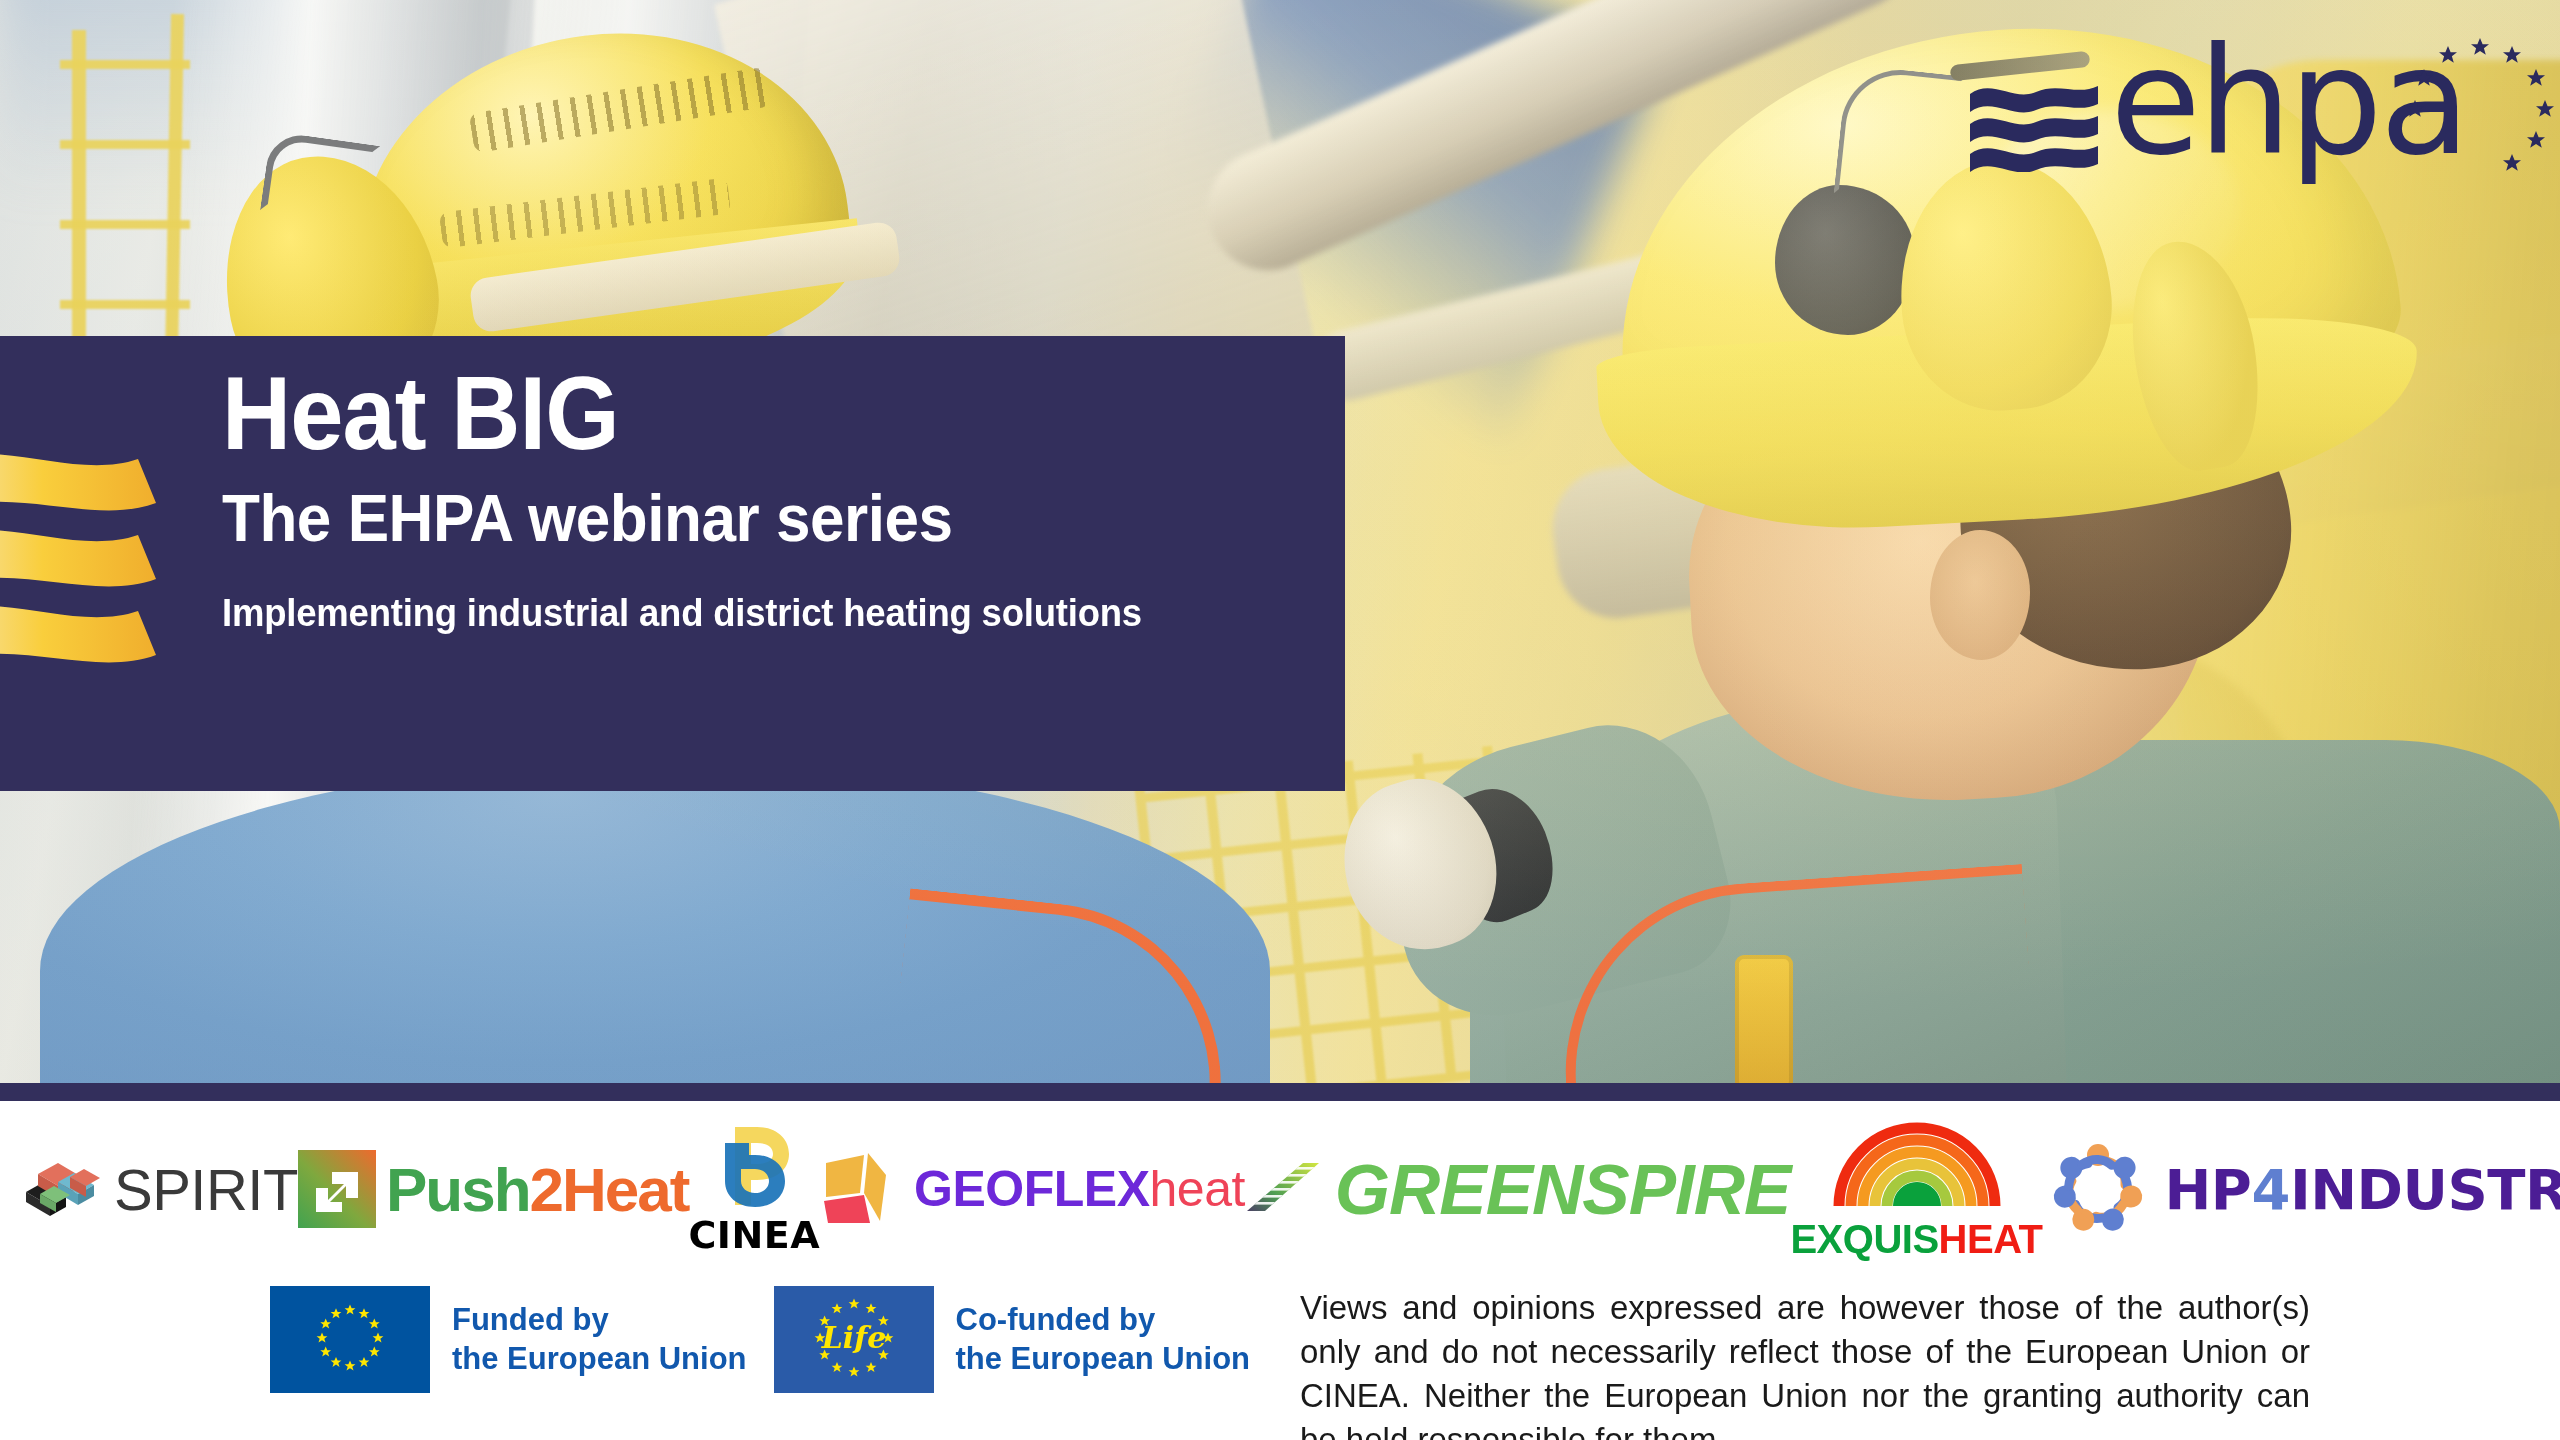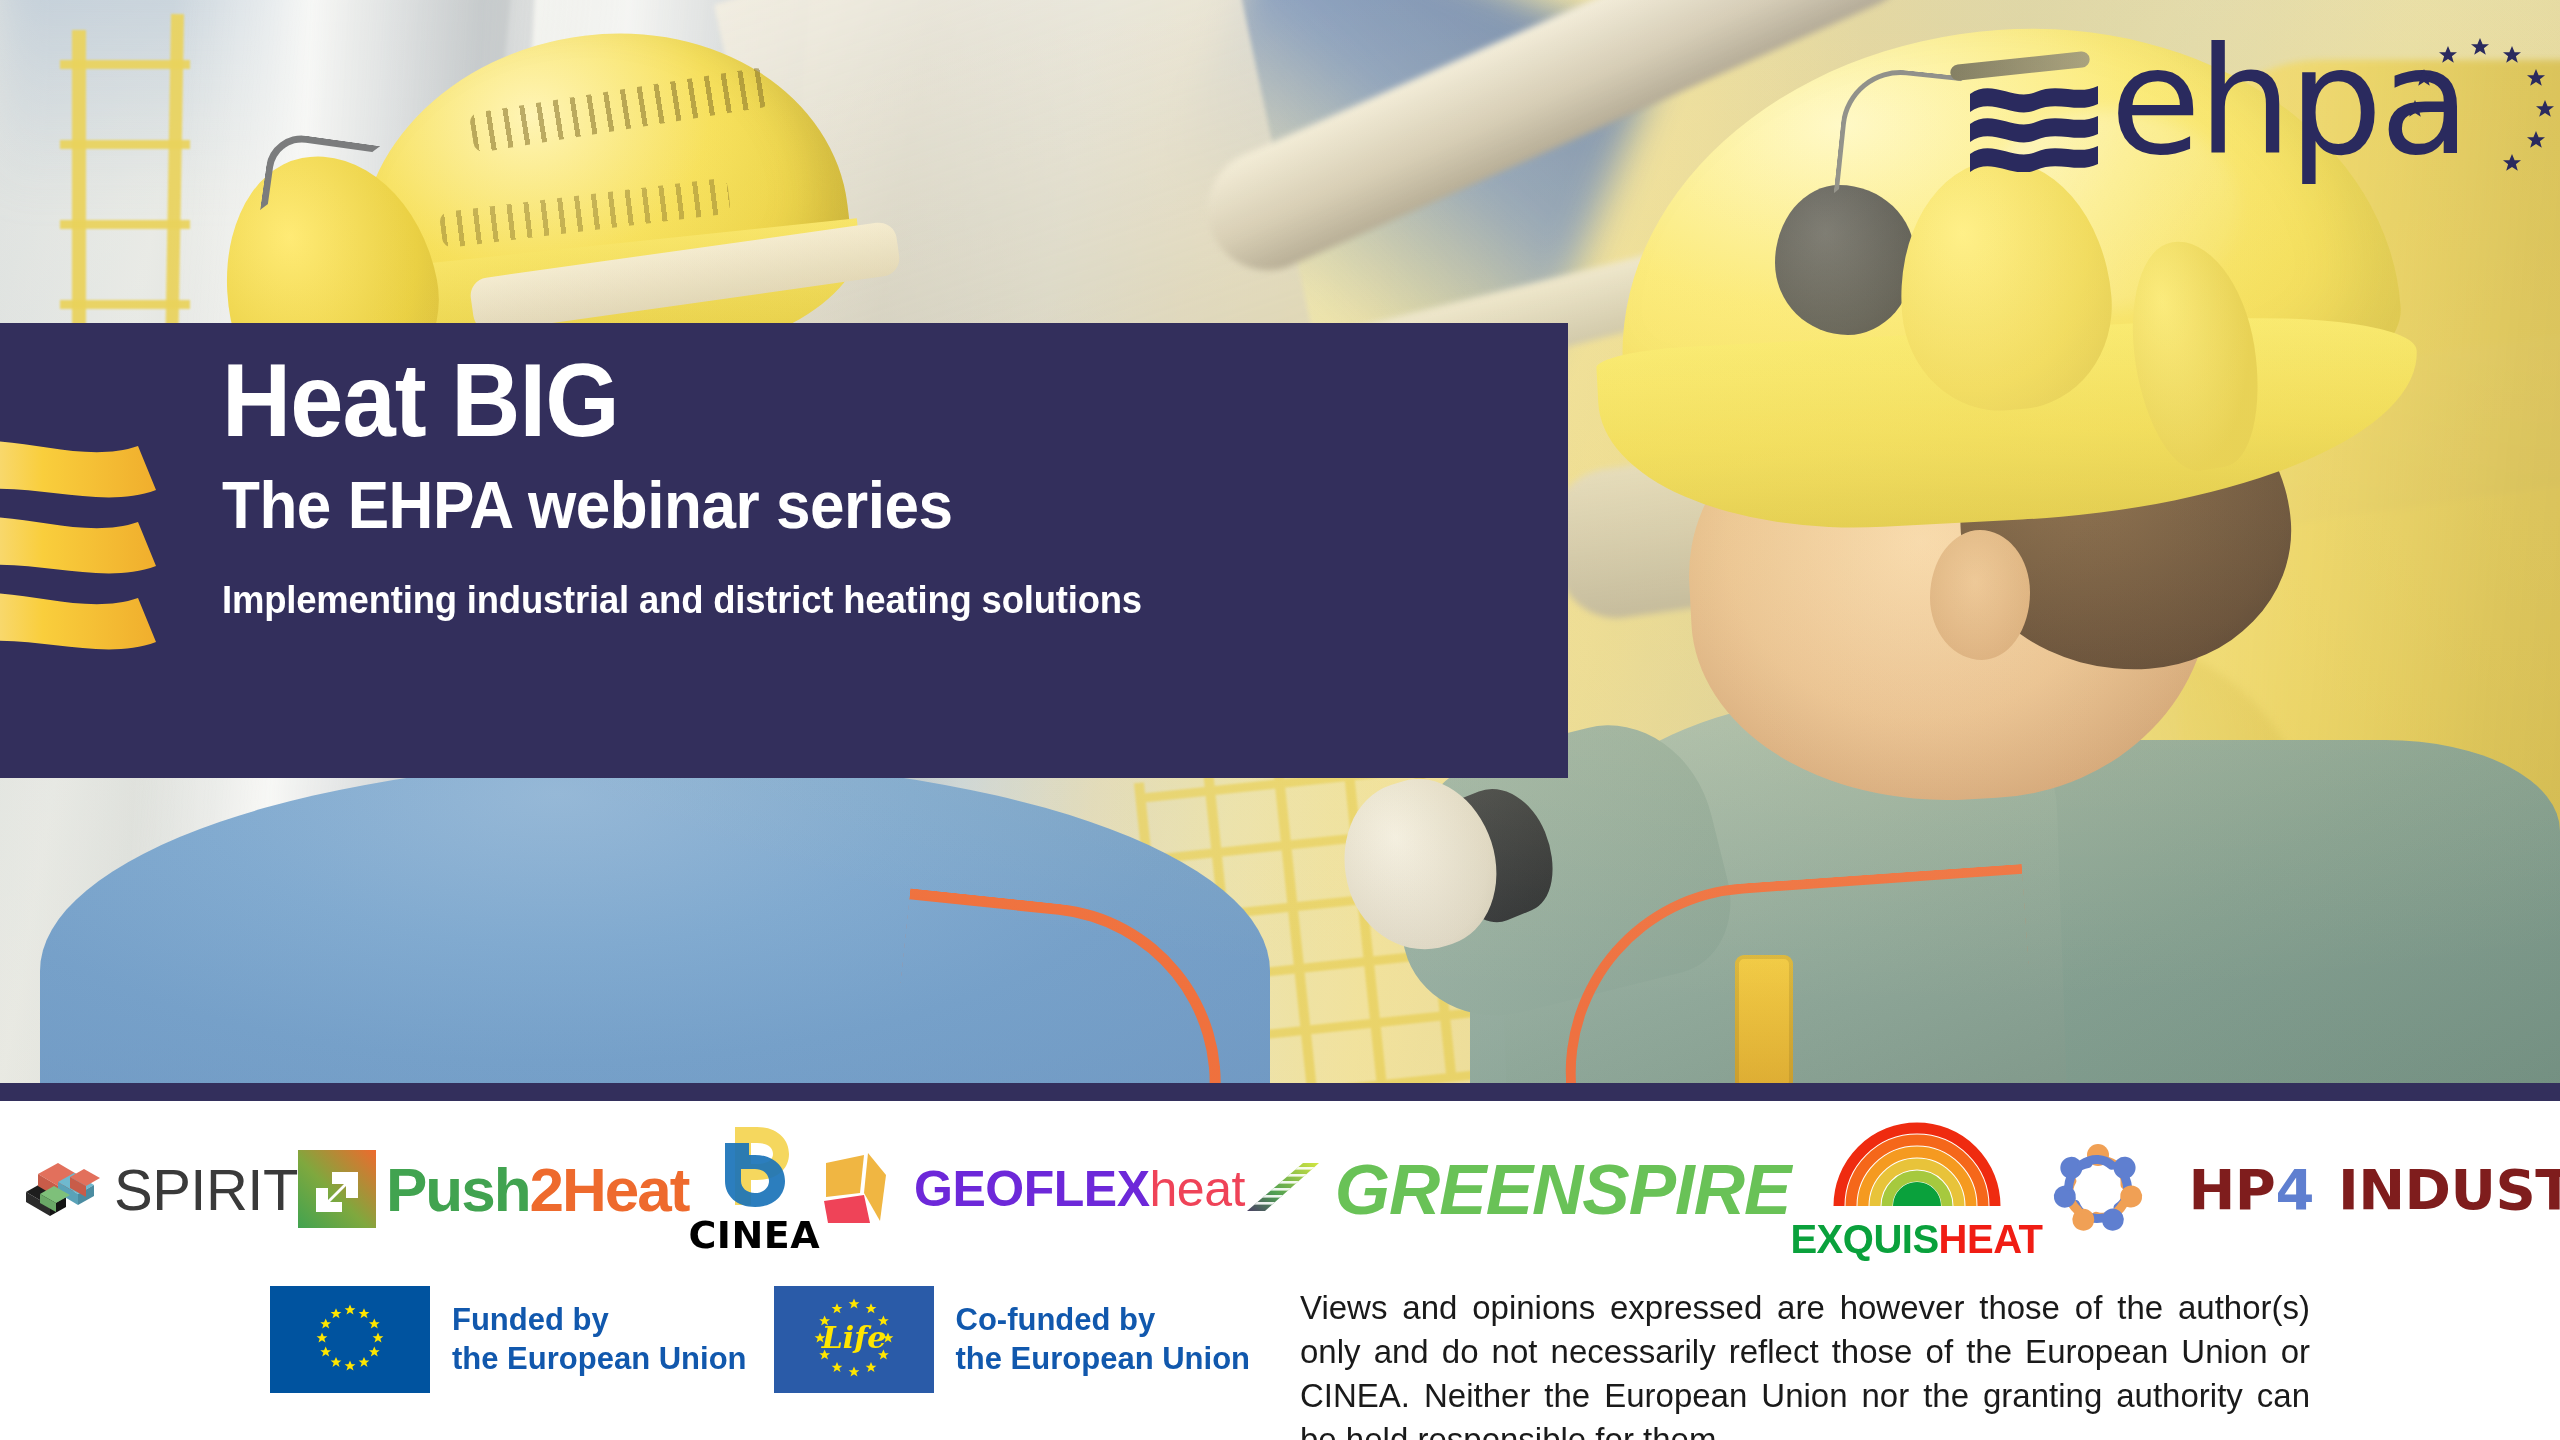--- a/index.html
+++ b/index.html
@@ -365,22 +365,22 @@
     color: #2a2a5e;
     letter-spacing: -3px;
     line-height: 1;
     font-family: "DejaVu Sans", sans-serif;
   }
   .ehpa-stars { position: absolute; left: 430px; top: 2px; }
 
   
   .title-panel {
     position: absolute;
-    left: 0; top: 323px;
-    width: 1568px; height: 455px;
+    left: 0; top: 336px;
+    width: 1345px; height: 455px;
     background: #332f5c;
   }
   .wave-mark {
     position: absolute;
     left: -10px; top: 115px;
     width: 190px; height: 230px;
   }
   .title-text { position: absolute; left: 222px; top: 24px; width: 1320px; }
   .t-main {
     font-size: 104px;
@@ -466,21 +466,21 @@
   
   .exq-stack { display: flex; flex-direction: column; align-items: center; gap: 12px; }
   .exq-word { font-size: 40px; font-weight: 900; letter-spacing: -0.5px; margin-top: -6px; }
   .exq-a { color: #0aa13c; }
   .exq-b { color: #f01d14; }
   
   .hp4-word {
     font-size: 56px; font-weight: 900; letter-spacing: -0.5px;
     font-family: "DejaVu Sans", sans-serif;
   }
-  .hp4-a { color: #7f1d1d; margin-left: 24px; }
+  .hp4-a { color: #4c1d95; }
   .hp4-b { color: #5f7fd0; }
 
   
   .eu-row {
     position: absolute;
     left: 0; top: 185px;
     width: 2560px; height: 140px;
     display: flex;
     align-items: flex-start;
   }

